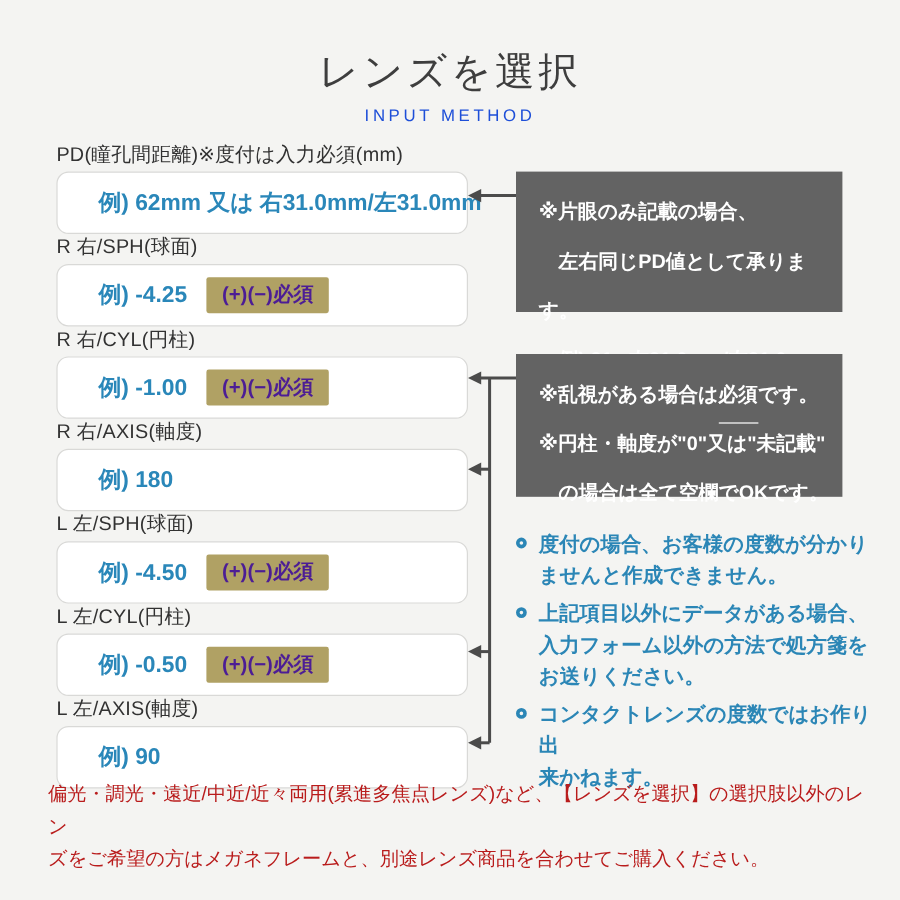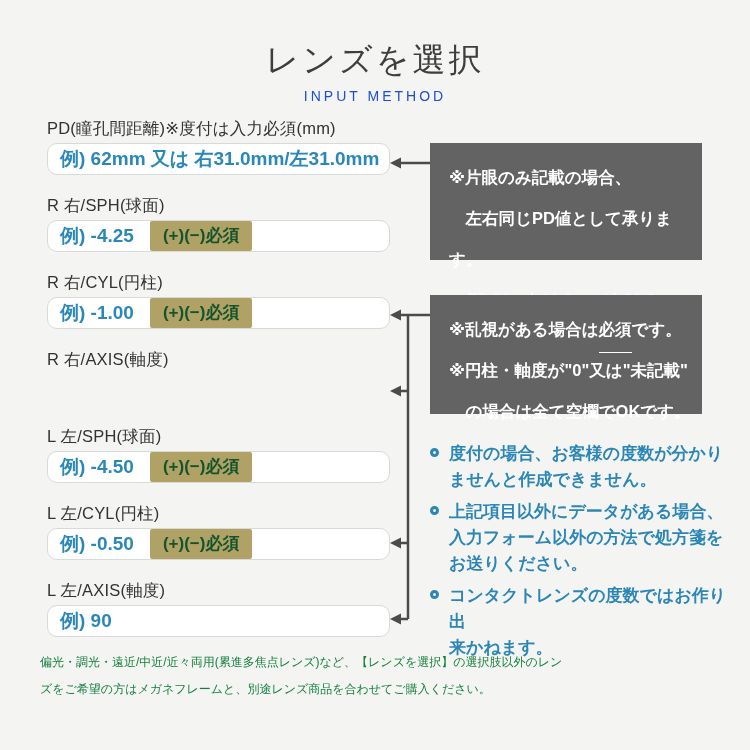--- a/index.html
+++ b/index.html
@@ -11,24 +11,24 @@
   .title { position:absolute; top:38px; left:0; width:750px; text-align:center;
            font-size:33px; font-weight:500; letter-spacing:3px; color:#3e3e3e; }
   .subtitle { position:absolute; top:88px; left:0; width:750px; text-align:center;
               font-size:14px; font-weight:400; letter-spacing:3px; color:#1d4ed8; }
 
   
   .fields { position:absolute; left:47px; top:118px; width:343px;
             display:flex; flex-direction:column; gap:12px; }
   .field { height:65px; }
   .field-label { height:25px; font-size:16.5px; color:#323232; letter-spacing:0.2px; }
-  .example-box { height:32px; background:#ffffff; border:1.5px solid #d9d9d7;
-                 border-radius:10px; display:flex; align-items:center; padding-left:12px; }
+  .example-box { height:52px; background:#ffffff; border:1.5px solid #d9d9d7;
+                 border-radius:10px; display:flex; align-items:center; padding-left:34px; }
   .example-value { font-size:19px; font-weight:bold; color:#2a87b9; white-space:nowrap; }
-  .required-badge { margin-left:16px; background:#b0a164; color:#14532d;
+  .required-badge { margin-left:16px; background:#b0a164; color:#4c1d95;
                     font-size:17px; font-weight:bold; padding:3px 13px 4px 13px;
                     border-radius:2px; white-space:nowrap; }
 
   
   .note-box { position:absolute; left:430px; width:272px; background:#636363;
               color:#ffffff; font-weight:bold; font-size:16.5px; line-height:41px;
               padding:14px 8px 0 19px; white-space:pre-line; }
   .note-pd { top:143px; height:117px; }
   .note-astig { top:295px; height:119px; }
   .em-underline { border-bottom:1.5px solid #ffffff; padding-bottom:14px; }
@@ -37,21 +37,21 @@
   .tips { position:absolute; left:430px; top:441px; width:305px;
           display:flex; flex-direction:column; gap:6px; }
   .tip-item { display:flex; gap:10px; color:#2b86b6; font-weight:bold;
               font-size:17px; line-height:26px; }
   .bullet-circle { flex:none; width:9px; height:9px; border:3px solid #2b86b6;
                    border-radius:50%; margin-top:7px; background:transparent; }
   .tip-text { white-space:pre-line; }
 
   
   .footer-note { position:absolute; left:40px; top:649px; width:695px;
-                 font-size:12px; line-height:27px; color:#15803d; white-space:pre-line; }
+                 font-size:16px; line-height:27px; color:#b91c1c; white-space:pre-line; }
 
   
   .arrows { position:absolute; left:0; top:0; width:750px; height:750px;
             pointer-events:none; }
 </style>
 </head>
 <body>
 
 <div class="stage">
 
@@ -78,20 +78,23 @@
     <div class="field">
       <div class="field-label">R 右/CYL(円柱)</div>
       <div class="example-box">
         <span class="example-value">例) -1.00</span>
         <span class="required-badge">(+)(−)必須</span>
       </div>
     </div>
 
     <div class="field">
       <div class="field-label">R 右/AXIS(軸度)</div>
+      <div class="example-box">
+        <span class="example-value">例) 180</span>
+      </div>
     </div>
 
     <div class="field">
       <div class="field-label">L 左/SPH(球面)</div>
       <div class="example-box">
         <span class="example-value">例) -4.50</span>
         <span class="required-badge">(+)(−)必須</span>
       </div>
     </div>
 

